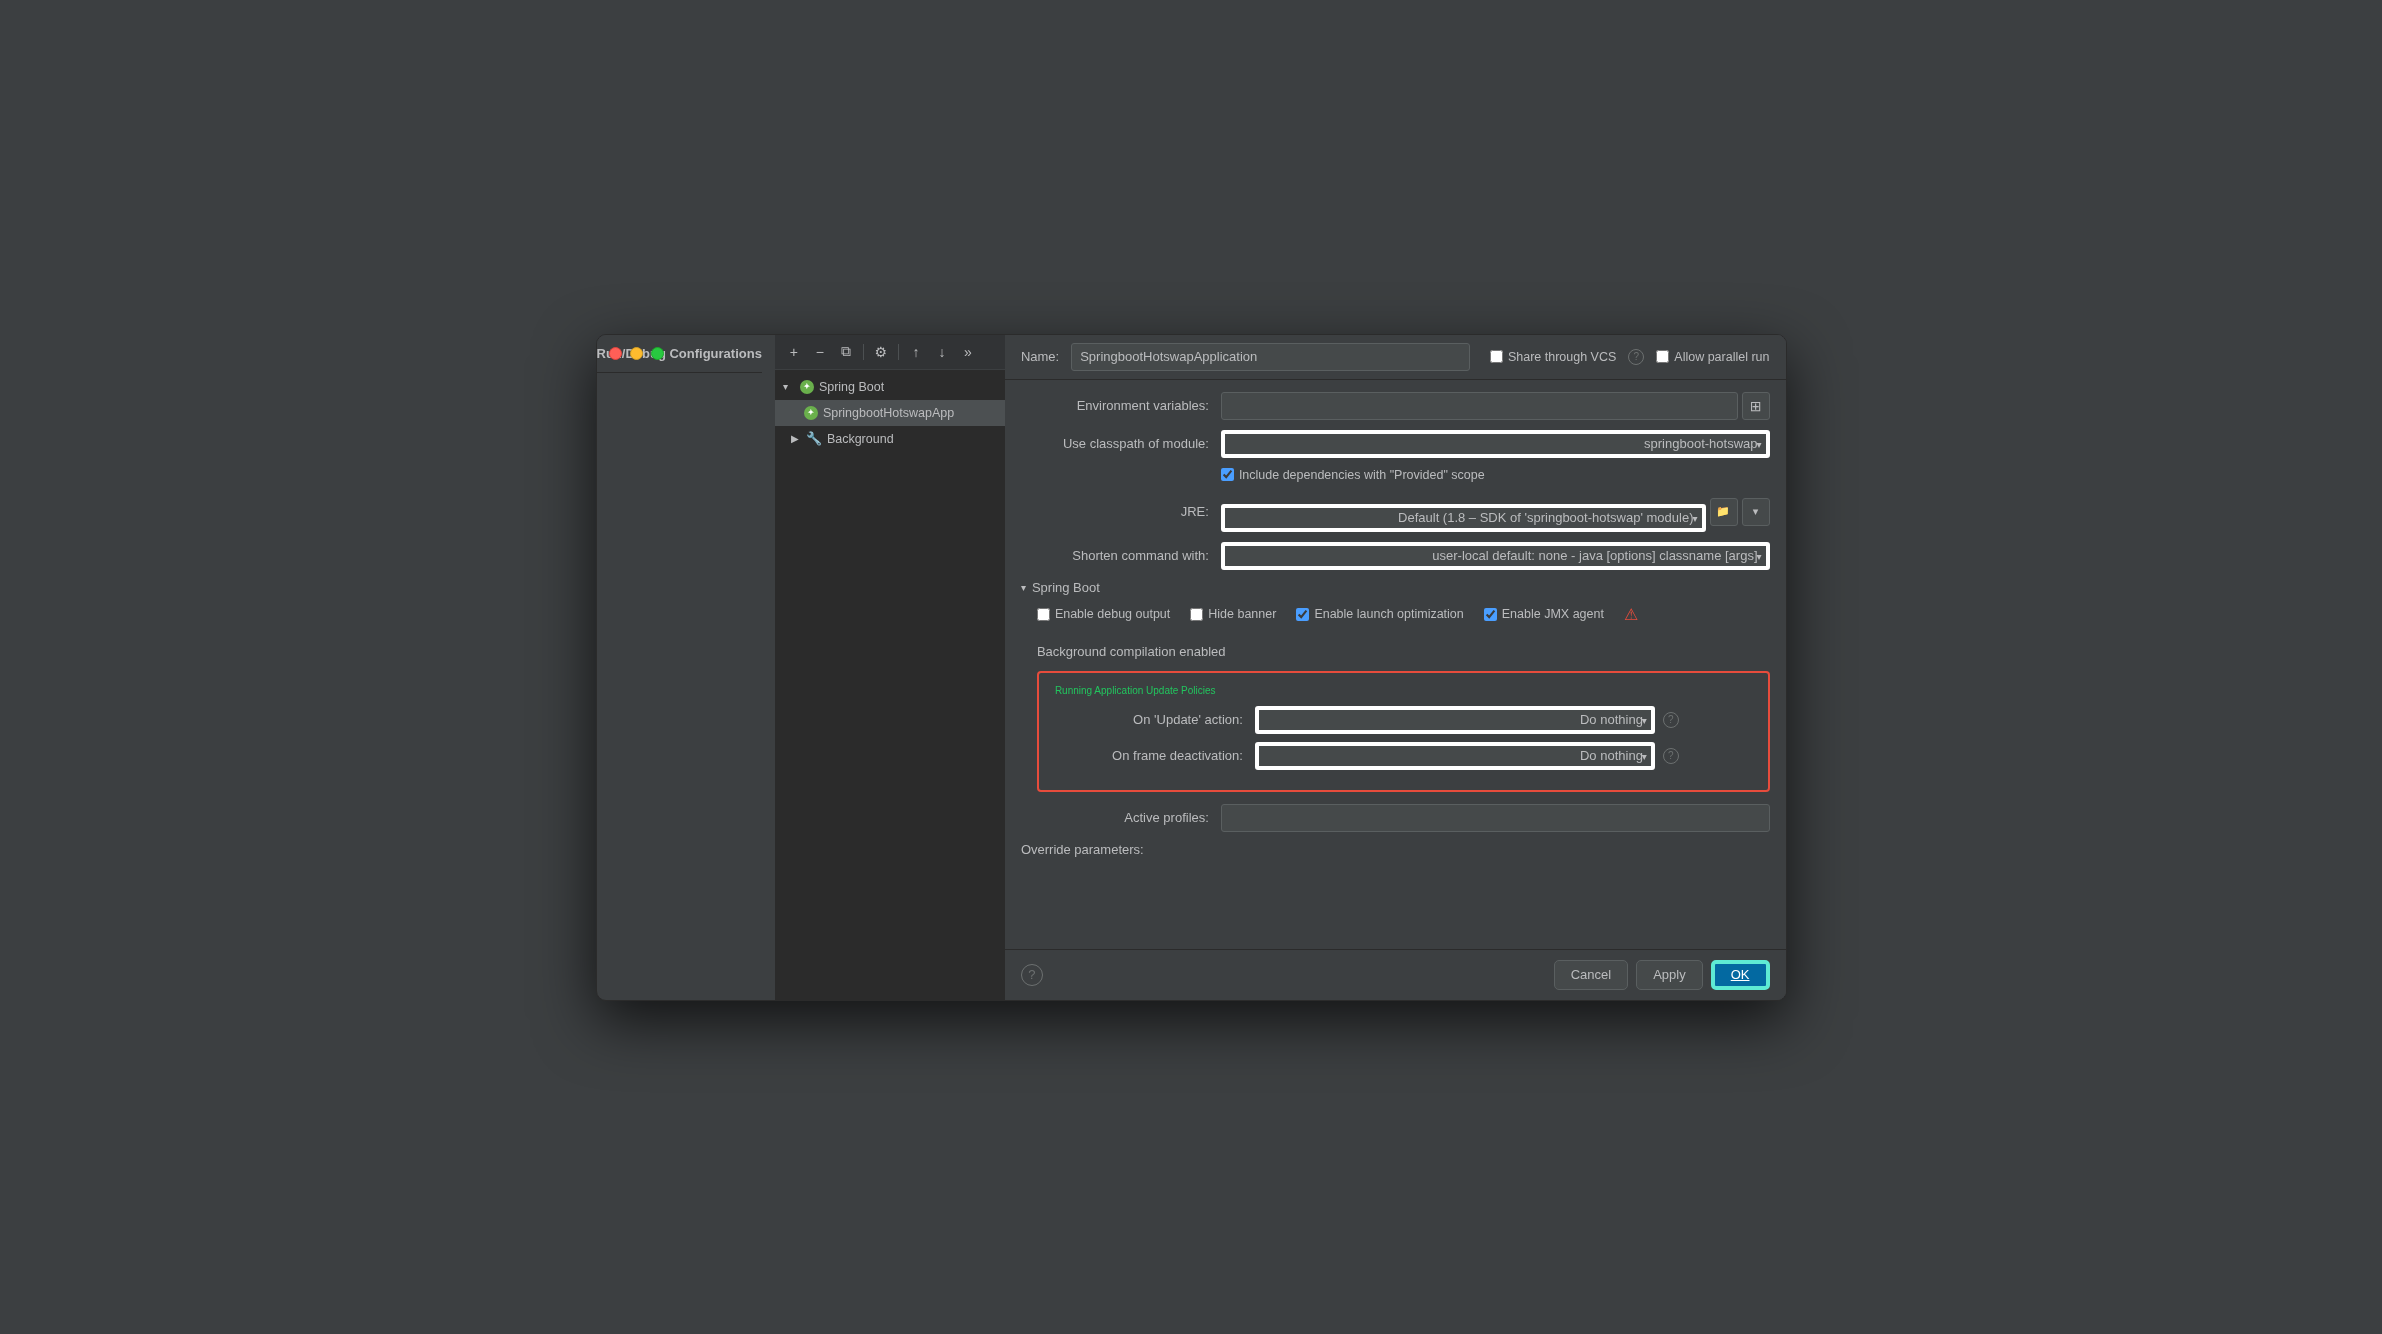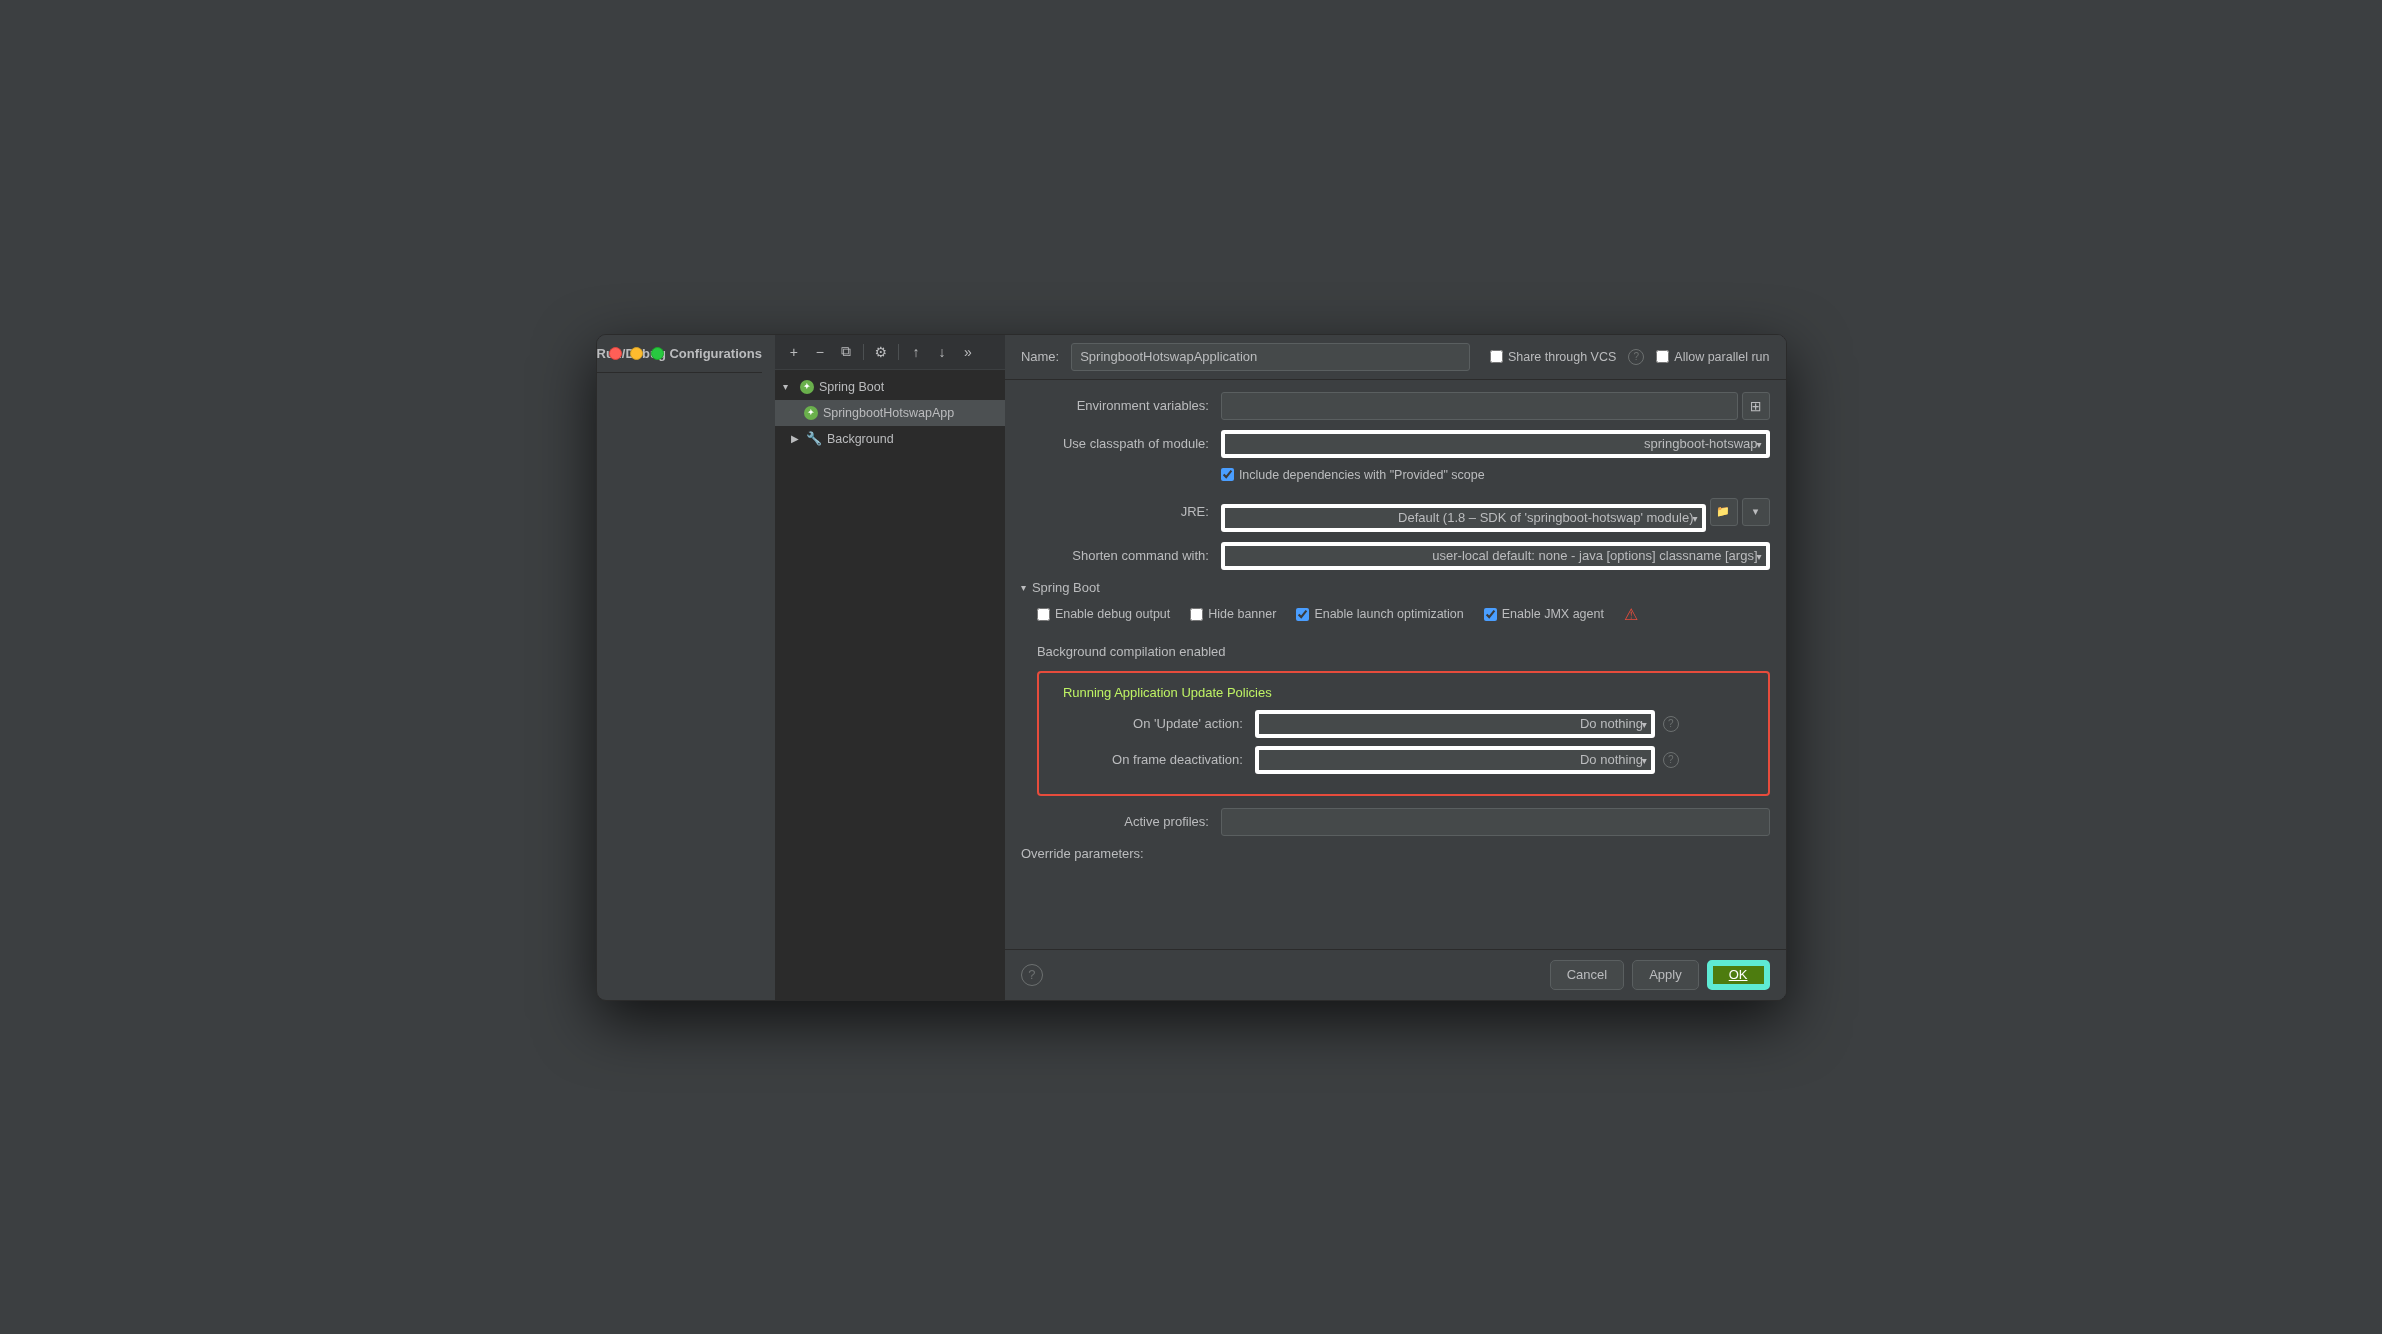--- a/index.html
+++ b/index.html
@@ -337,24 +337,23 @@
     }
     
     .policies-box {
       border: 2px solid #e74c3c;
       border-radius: 4px;
       padding: 12px 16px;
       margin-left: 16px;
       margin-bottom: 12px;
     }
     .policies-title {
-      color: #bef264;
-      font-size: 13px;
+      color: #22c55e;
+      font-size: 10px;
       margin-bottom: 10px;
-      margin-left: 8px;
     }
     .policy-row {
       display: flex;
       align-items: center;
       margin-bottom: 8px;
     }
     .policy-label {
       width: 200px;
       color: #bbbcbe;
       font-size: 13px;
@@ -426,23 +425,23 @@
       background: #45494a;
       color: #bbbcbe;
       border: 1px solid #5a5f60;
     }
     .btn-apply {
       background: #45494a;
       color: #bbbcbe;
       border: 1px solid #5a5f60;
     }
     .btn-ok {
-      background: #4d7c0f;
+      background: #0369a1;
       color: white;
-      border: 6px solid #5eead4;
+      border: 4px solid #5eead4;
       text-decoration: underline;
     }
     .jre-wrapper {
       display: flex;
       width: 100%;
       align-items: center;
       gap: 4px;
     }
     .jre-select {
       flex: 1;

